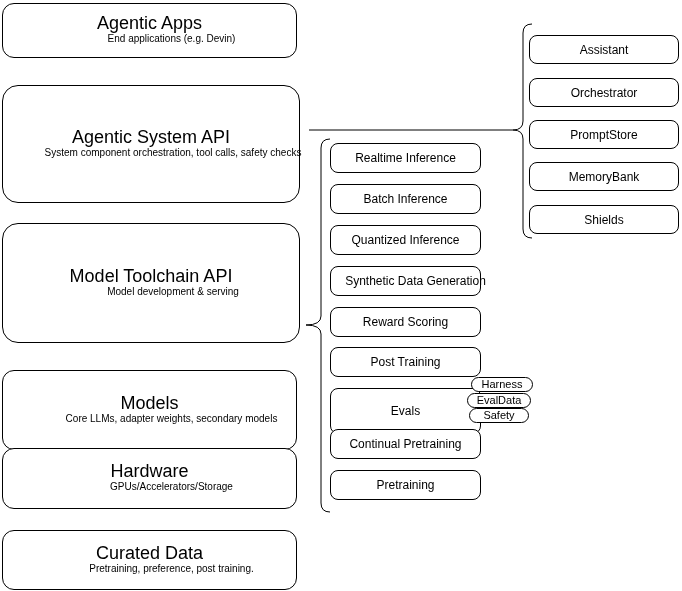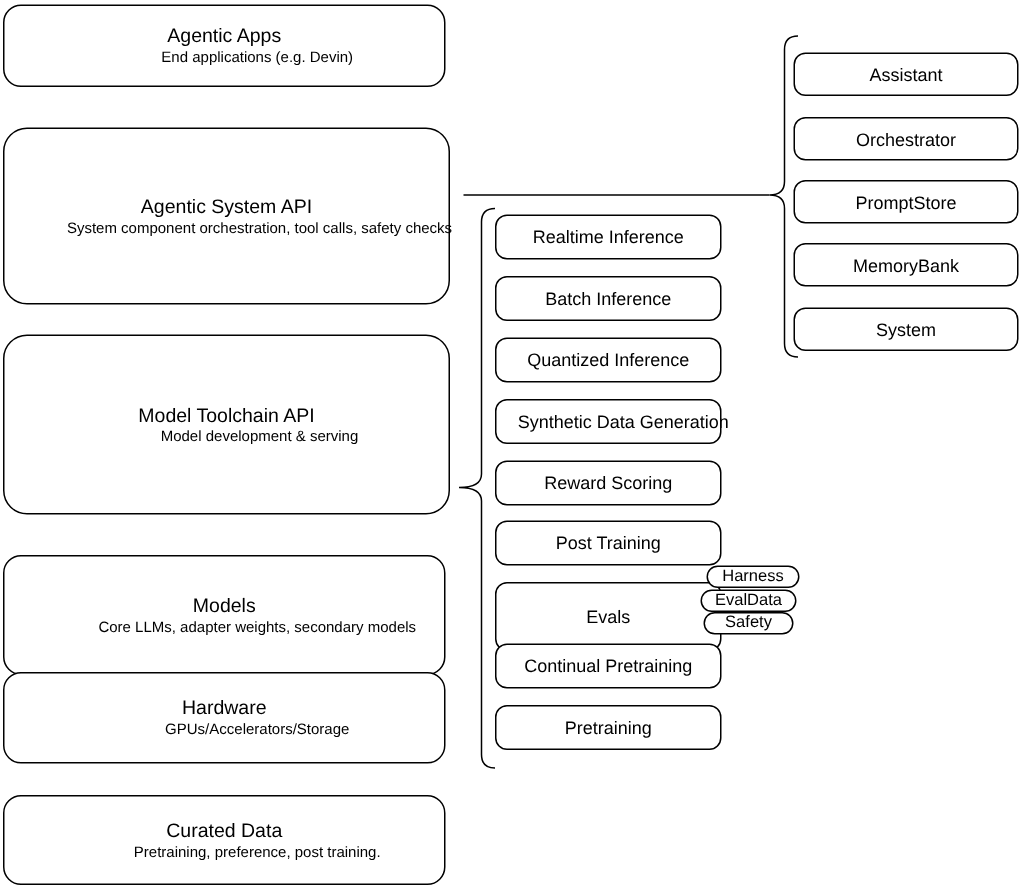--- a/index.html
+++ b/index.html
@@ -38,21 +38,21 @@
     flex-direction: column;
     align-items: center;
     justify-content: center;
     text-align: center;
   }
 
   
   .lbox { border-radius: 12px; padding: 0 10px; }
   .lbox.big { border-radius: 16px; }
   .lbox .title {
-    font-size: 13px;
+    font-size: 18px;
     line-height: 17px;
     white-space: nowrap;
   }
   .lbox .subtitle {
     font-size: 10px;
     line-height: 14px;
     white-space: nowrap;
     padding-left: 44px;
   }
 
@@ -147,15 +147,15 @@
   <div class="pill" style="left:469px; top:408px; width:60px; height:15px;">Safety</div>
 
   <div class="node rbox" style="left:529px; top:35px; width:150px; height:29px;">Assistant</div>
 
   <div class="node rbox" style="left:529px; top:78px; width:150px; height:29px;">Orchestrator</div>
 
   <div class="node rbox" style="left:529px; top:120px; width:150px; height:29px;">PromptStore</div>
 
   <div class="node rbox" style="left:529px; top:162px; width:150px; height:29px;">MemoryBank</div>
 
-  <div class="node rbox" style="left:529px; top:205px; width:150px; height:29px;">System</div>
+  <div class="node rbox" style="left:529px; top:205px; width:150px; height:29px;">Shields</div>
 
 </div>
 
 </body></html>

